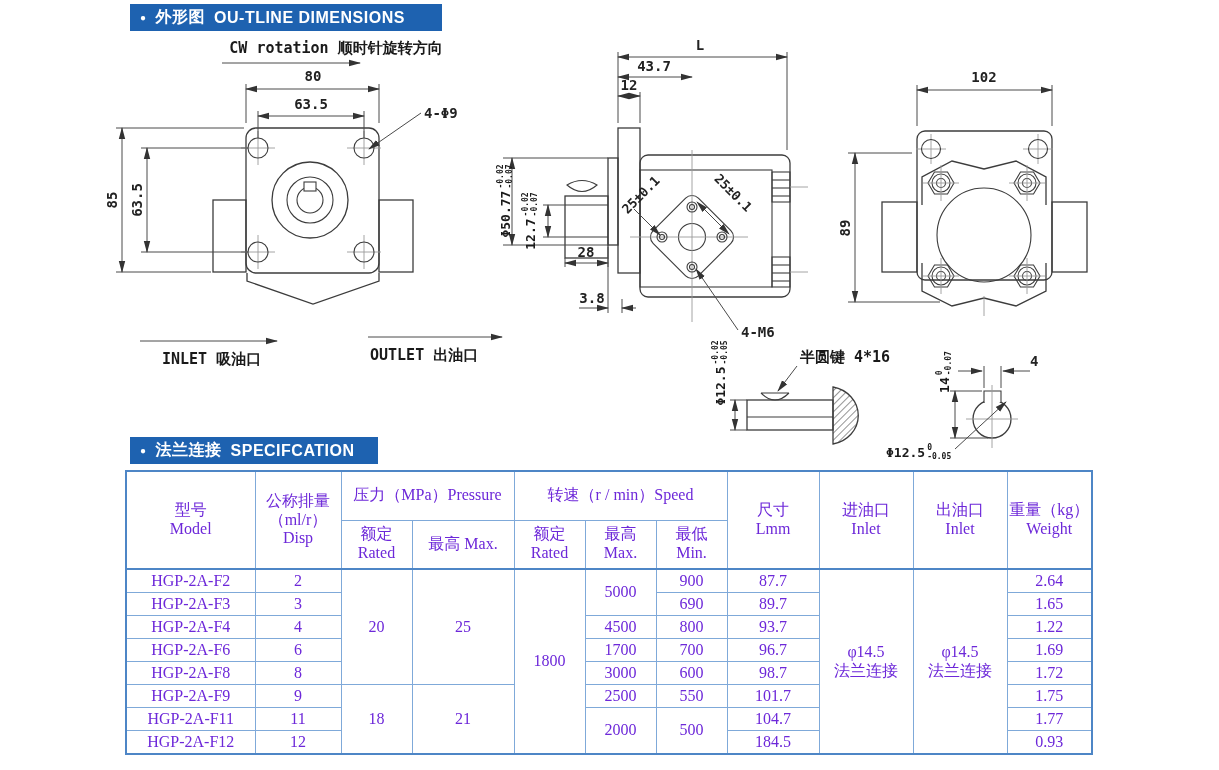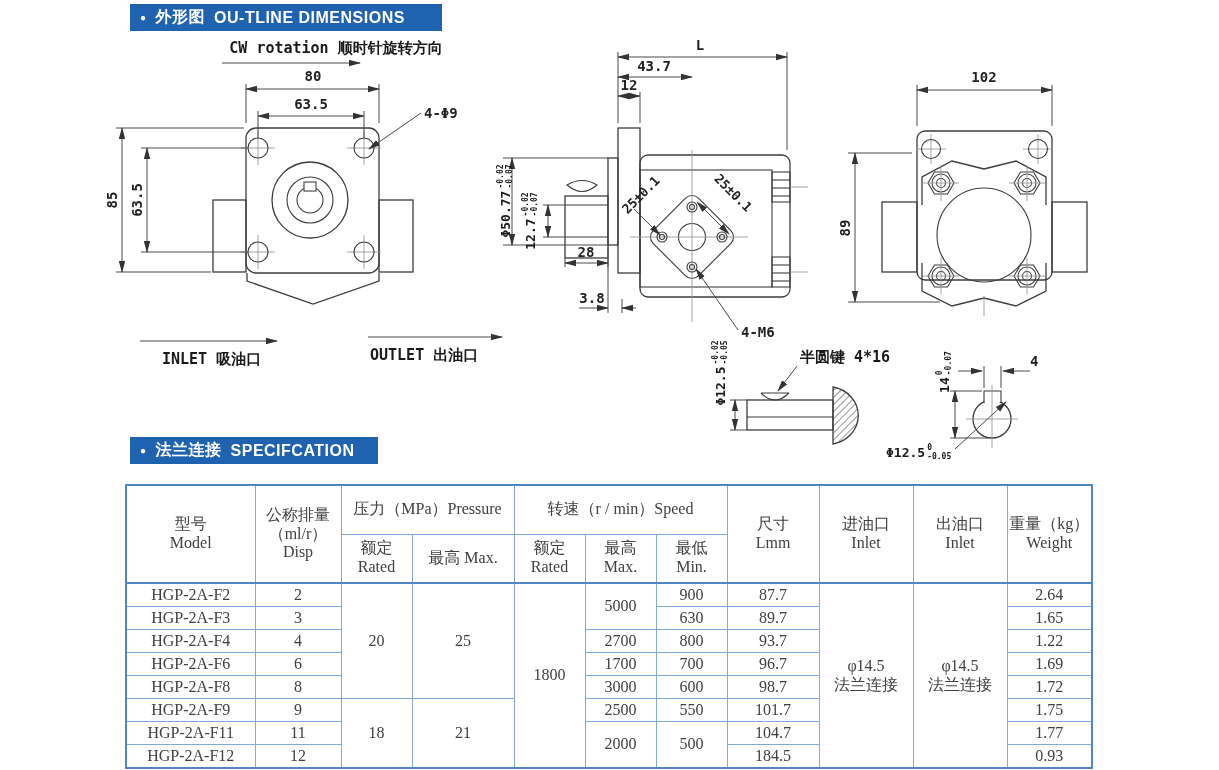--- a/index.html
+++ b/index.html
@@ -17,22 +17,22 @@
          gap:9px;padding:0 10px;box-sizing:border-box;height:27px;
          font:bold 16px "Liberation Sans",sans-serif;letter-spacing:0.5px;}
   .sec-h .blt{font-size:10px;line-height:27px;}
   .tolv,.tolh{position:absolute;display:flex;align-items:center;gap:2px;white-space:nowrap;
          font:bold 13px "DejaVu Sans Mono",monospace;color:#1a1a1a;}
   .tolv{transform:translate(-50%,-50%) rotate(-90deg);}
   .tstack{display:inline-flex;flex-direction:column;line-height:1;justify-content:center;}
   .tstack i{font:bold 8px "DejaVu Sans Mono",monospace;font-style:normal;}
   #spec-table{position:absolute;left:125px;top:470px;width:966px;height:280px;
         border-collapse:collapse;table-layout:fixed;
-        font-family:"Liberation Serif","DejaVu Serif",serif;color:#404040;
-        border:2px solid #4e86c6;margin-top:14px;}
+        font-family:"Liberation Serif","DejaVu Serif",serif;color:#6d28d9;
+        border:2px solid #4e86c6;}
   #spec-table th,#spec-table td{border:1px solid #7fa9d9;text-align:center;vertical-align:middle;
         white-space:pre-line;font-weight:normal;padding:0;line-height:1.18;}
   #spec-table thead th{font-size:16px;}
   #spec-table thead tr.gh{height:49px;}
   #spec-table thead tr.sh{height:49px;}
   #spec-table thead{border-bottom:2px solid #4e86c6;}
   #spec-table thead tr.sh th{border-bottom:2px solid #4e86c6;}
   #spec-table tbody td{font-size:16px;height:22px;}
 </style>
 </head>
@@ -374,28 +374,28 @@
       <td>87.7</td>
       <td rowspan="8">φ14.5
 法兰连接</td>
       <td rowspan="8">φ14.5
 法兰连接</td>
       <td>2.64</td>
     </tr>
     <tr>
       <td>HGP-2A-F3</td>
       <td>3</td>
-      <td>630</td>
+      <td>690</td>
       <td>89.7</td>
       <td>1.65</td>
     </tr>
     <tr>
       <td>HGP-2A-F4</td>
       <td>4</td>
-      <td>2700</td>
+      <td>4500</td>
       <td>800</td>
       <td>93.7</td>
       <td>1.22</td>
     </tr>
     <tr>
       <td>HGP-2A-F6</td>
       <td>6</td>
       <td>1700</td>
       <td>700</td>
       <td>96.7</td>

